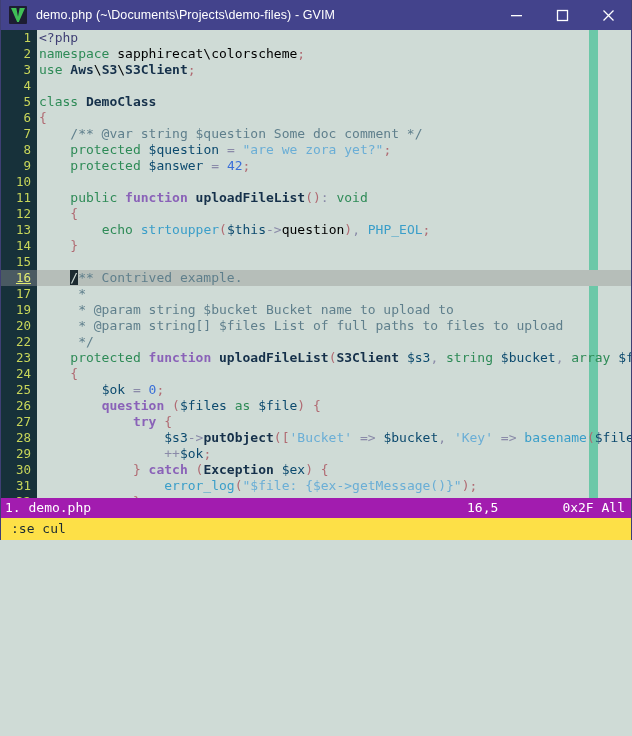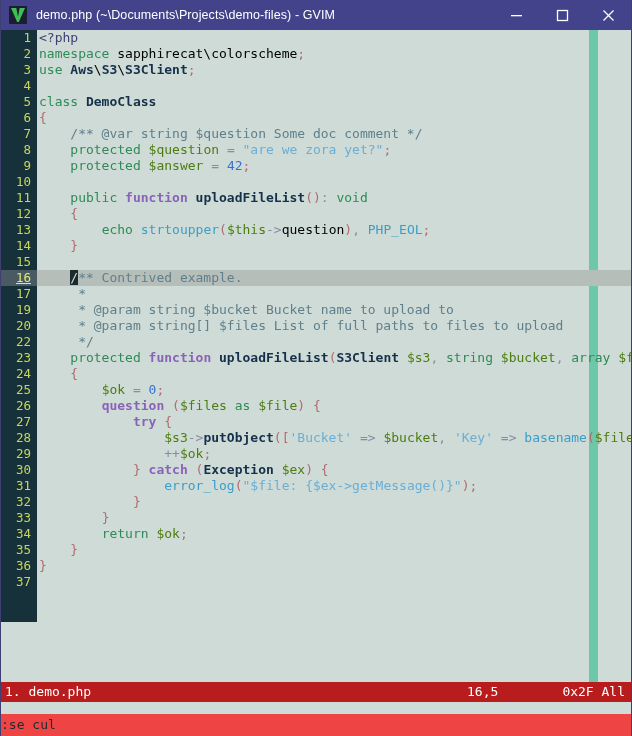--- a/index.html
+++ b/index.html
@@ -1,21 +1,21 @@
 <!DOCTYPE html>
 <html><head>
 <meta charset="utf-8">
 <style>
   html,body{margin:0;padding:0;}
   body{
     width:632px;height:736px;overflow:hidden;
     background:#cfdbd6;
     font-family:"DejaVu Sans Mono","Liberation Mono",monospace;
   }
-  .window{width:632px;height:736px;position:relative;display:flex;flex-direction:column;
+  .window{width:632px;height:540px;position:relative;display:flex;flex-direction:column;
           border-left:1px solid #3f3f74;border-right:1px solid #3f3f74;box-sizing:border-box;}
 
   
   .titlebar{height:30px;background:#43438c;display:flex;align-items:center;flex:0 0 30px;}
   .app-icon{width:18px;height:18px;margin-left:8px;margin-right:9px;position:relative;flex:0 0 18px;}
   .app-icon .vi{position:absolute;inset:0;background:#1d1d32;border-radius:1px;}
   .app-icon .vg{position:absolute;left:2px;top:2px;width:14px;height:14px;
                 background:#3fbf56;clip-path:polygon(0 0,38% 0,50% 62%,62% 0,100% 0,56% 100%,44% 100%);}
   .title-text{color:#ffffff;font-family:"Liberation Sans",sans-serif;font-size:12.5px;
               white-space:nowrap;letter-spacing:.1px;}
@@ -39,32 +39,32 @@
   
   .kw{color:#2e8b57;}          
   .kw2{color:#8a62b8;font-weight:bold;}         
   .fn{color:#15304a;font-weight:bold;} 
   .bi{color:#3a9ec9;}          
   .str{color:#6aaed6;}         
   .num2{color:#3a6fd8;}        
   .cm{color:#5f7f8c;}          
   .pn{color:#b06a72;}          
   .op{color:#8a8aa8;}          
-  .vr{color:#4d7c0f;margin-top:12px;}          
+  .vr{color:#0c4a6e;margin-top:12px;}          
   .pl{color:#3f3f74;}          
   .cursor{background:#1c2a30;color:#cfdbd6;}
 
   
-  .status{flex:0 0 20px;height:20px;background:#b91c1c;color:#ffffff;font-size:13px;
+  .status{flex:0 0 20px;height:20px;background:#a21caf;color:#ffffff;font-size:13px;
           line-height:20px;position:relative;}
   .st-file{position:absolute;left:4px;top:0;}
   .st-pos{position:absolute;left:466px;top:0;}
   .st-right{position:absolute;right:6px;top:0;}
-  .cmdline{flex:0 0 22px;height:22px;background:#ef4444;color:#1b2b33;font-size:13px;
-           line-height:22px;padding-left:0;margin-top:12px;}
+  .cmdline{flex:0 0 22px;height:22px;background:#fde047;color:#1b2b33;font-size:13px;
+           line-height:22px;padding-left:10px;}
 </style>
 </head>
 <body>
 
 <div class="window">
 
   <div class="titlebar">
     <div class="app-icon">
       <div class="vi"></div>
         <div class="vg"></div>

